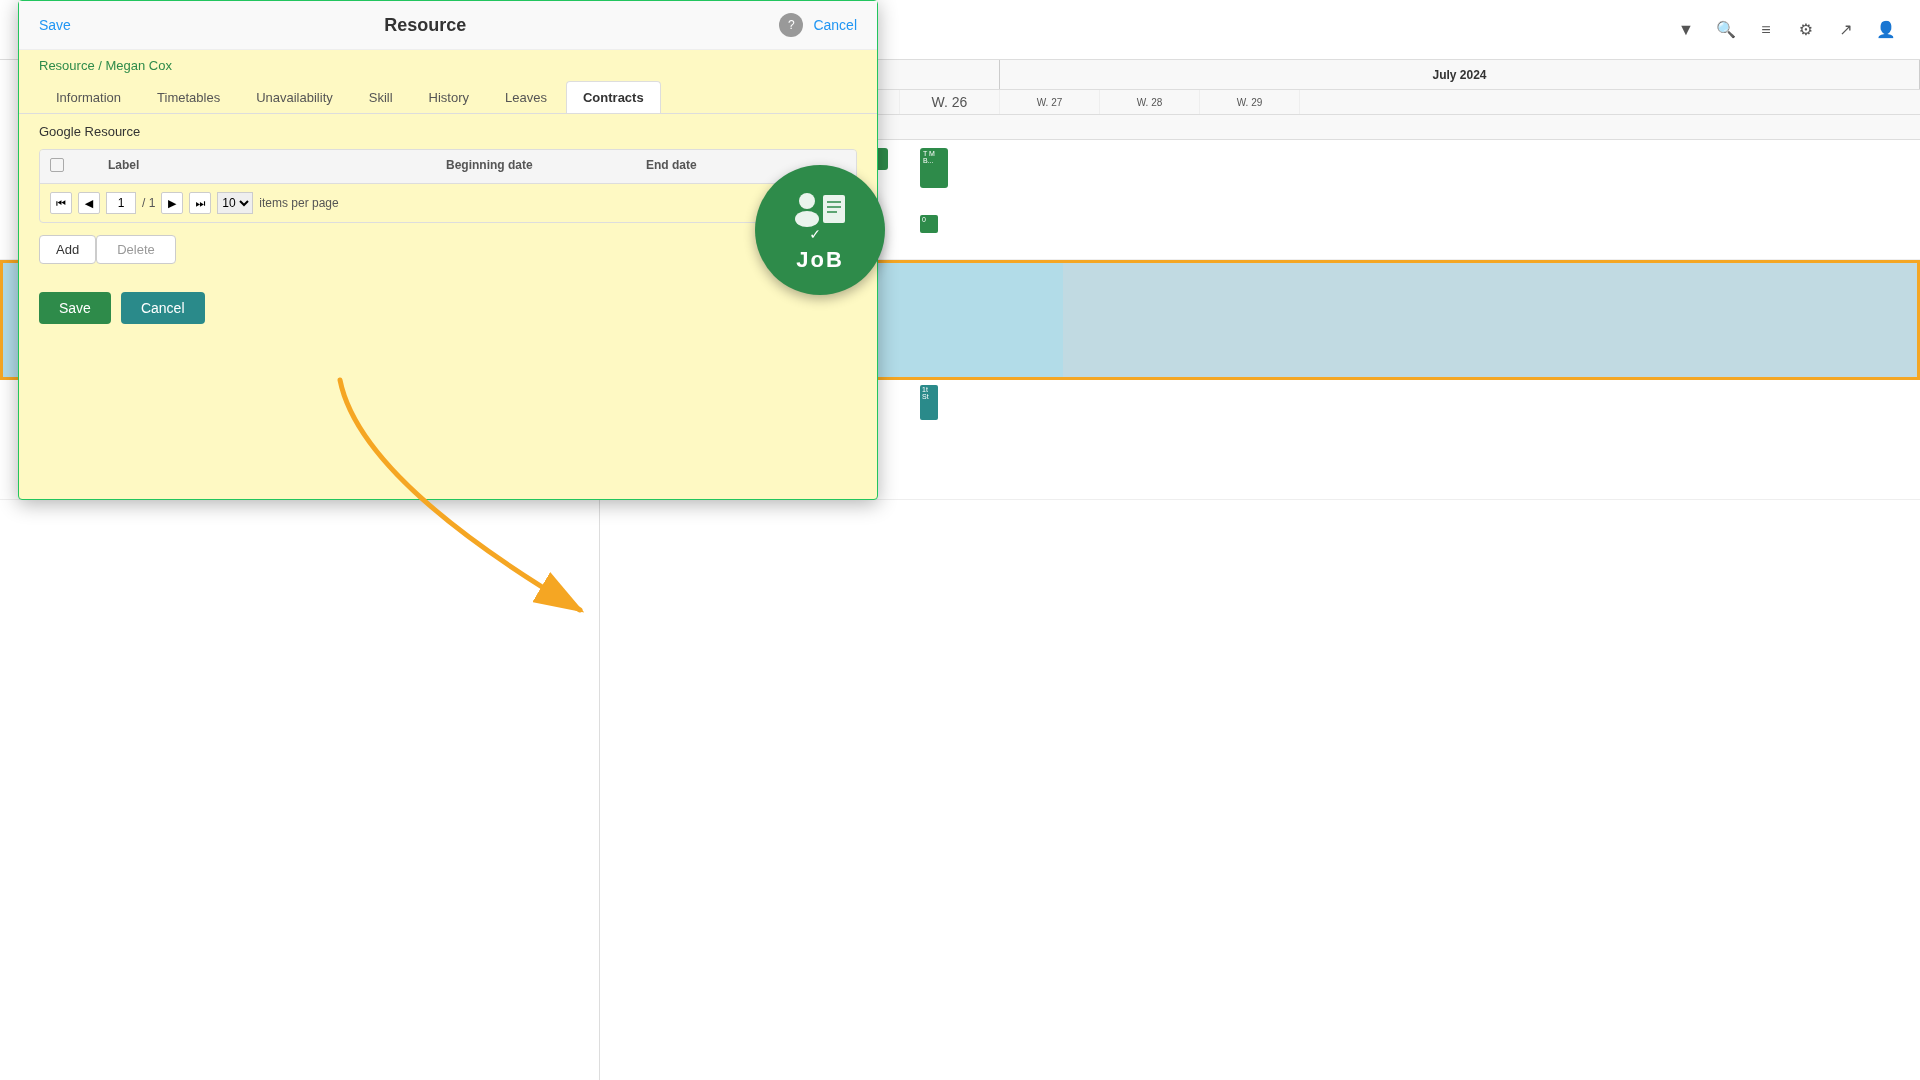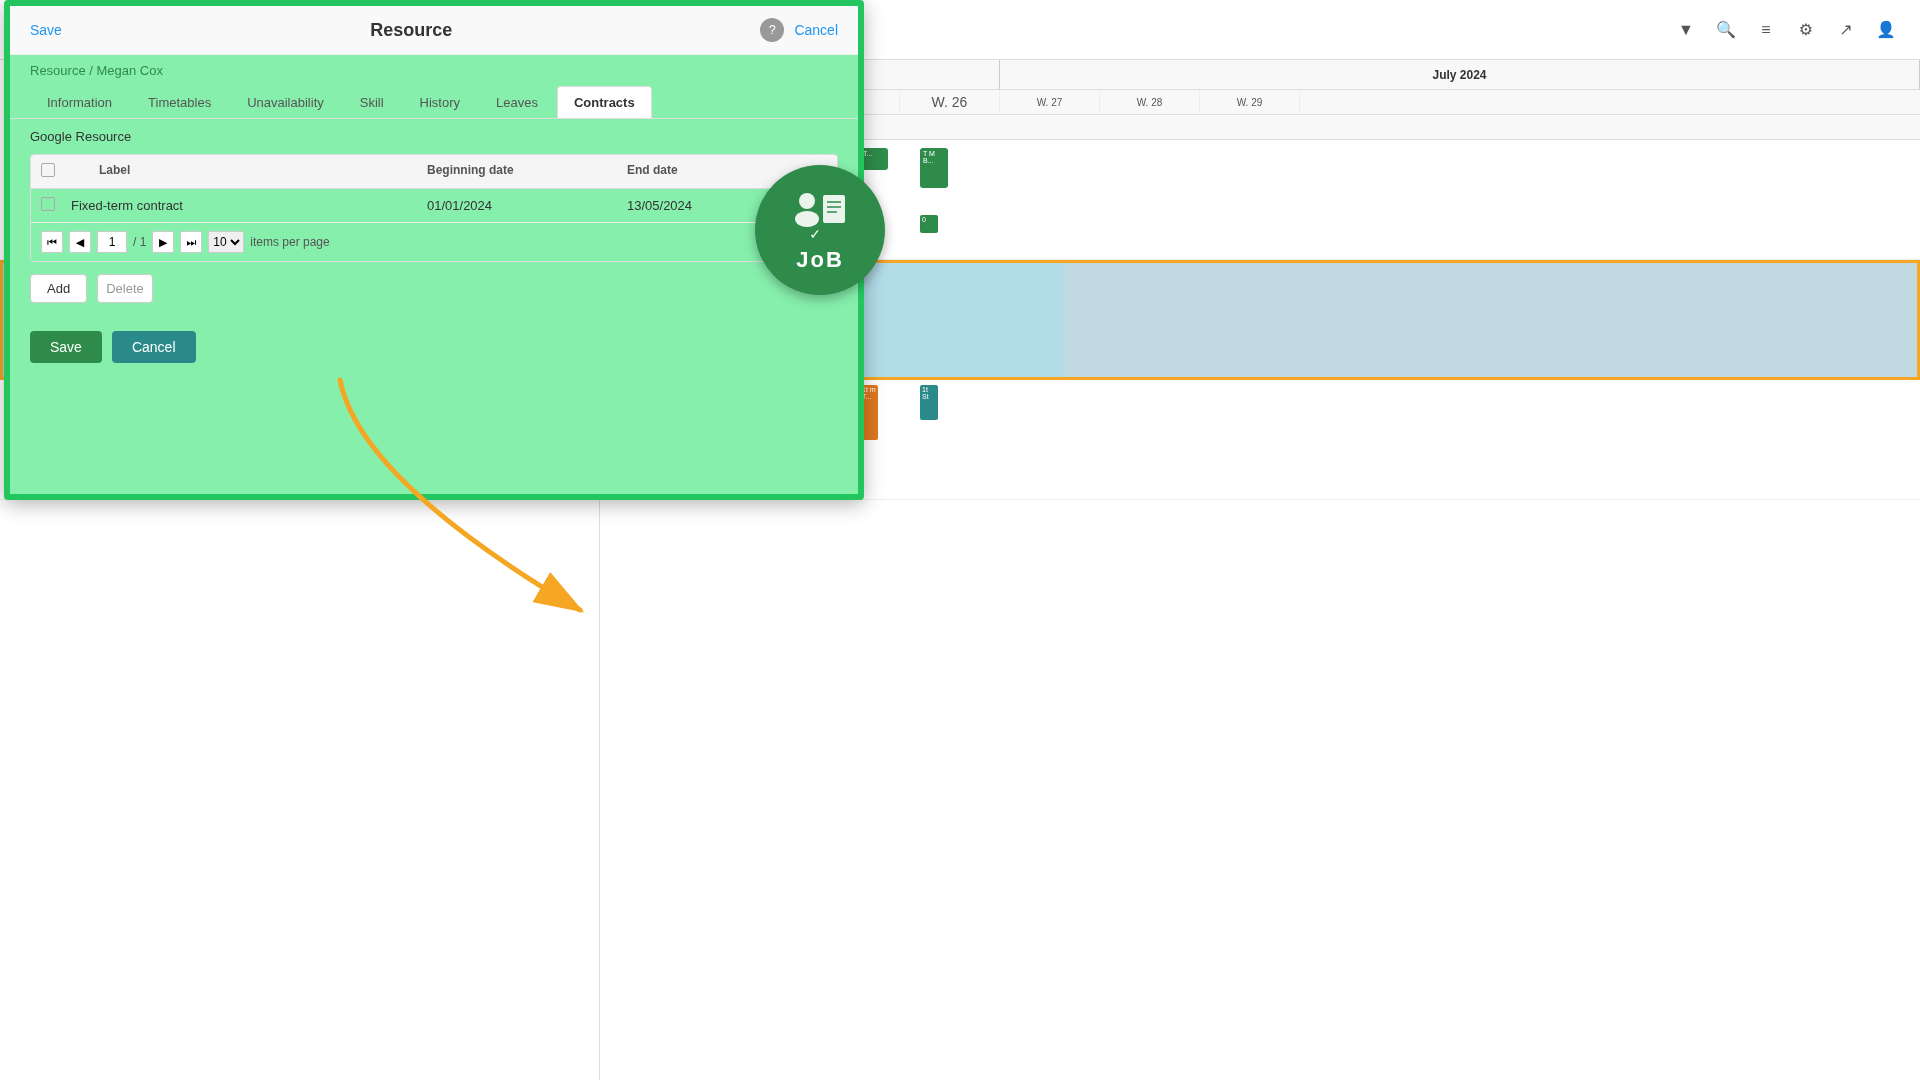--- a/index.html
+++ b/index.html
@@ -57,25 +57,25 @@
       align-items: center;
       justify-content: center;
       color: #555;
       cursor: pointer;
       font-size: 16px;
     }
 
     
     .modal-overlay {
       position: absolute;
-      top: 0; left: 4px;
+      top: 0; left: 18px;
       width: 860px;
       height: 500px;
-      background: #86efac;
-      border: 6px solid #22c55e;
+      background: #fef9c3;
+      border: 1px solid #22c55e;
       border-radius: 4px;
       box-shadow: 0 4px 20px rgba(0,0,0,0.3);
       z-index: 100;
     }
 
     .modal-header {
       display: flex;
       align-items: center;
       padding: 12px 20px;
       border-bottom: 1px solid #eee;
@@ -241,39 +241,39 @@
 
     .pagination-info {
       margin-left: auto;
       font-size: 12px;
       color: #555;
     }
 
     
     .action-buttons {
       display: flex;
-      gap: 10px;
+      gap: 0;
       padding: 12px 20px;
     }
 
     .btn-add {
       background: #fff;
       border: 1px solid #ccc;
       border-radius: 4px;
       padding: 6px 16px;
       font-size: 13px;
       cursor: pointer;
       color: #333;
     }
 
     .btn-delete {
       background: #fff;
       border: 1px solid #ccc;
       border-radius: 4px;
-      padding: 6px 8px;
+      padding: 6px 20px;
       font-size: 13px;
       cursor: pointer;
       color: #999;
     }
 
     
     .bottom-actions {
       display: flex;
       gap: 10px;
       padding: 16px 20px;
@@ -494,28 +494,20 @@
 
   <div class="contracts-table">
     <div class="table-header-row">
       <div class="check-col">
         <span class="checkbox-icon"></span>
       </div>
       <div class="label-col">Label</div>
       <div class="date-col">Beginning date</div>
       <div class="end-col">End date</div>
     </div>
-    <div class="table-data-row">
-      <div class="check-col">
-        <span class="checkbox-icon"></span>
-      </div>
-      <div class="label-col">Fixed-term contract</div>
-      <div class="date-col">01/01/2024</div>
-      <div class="end-col">13/05/2024</div>
-    </div>
 
     <div class="pagination-row">
       <button class="page-btn">⏮</button>
       <button class="page-btn">◀</button>
       <input class="page-input" type="text" value="1" style="">
       <span>/ 1</span>
       <button class="page-btn">▶</button>
       <button class="page-btn">⏭</button>
       <select class="items-select">
         <option value="10">10</option>

